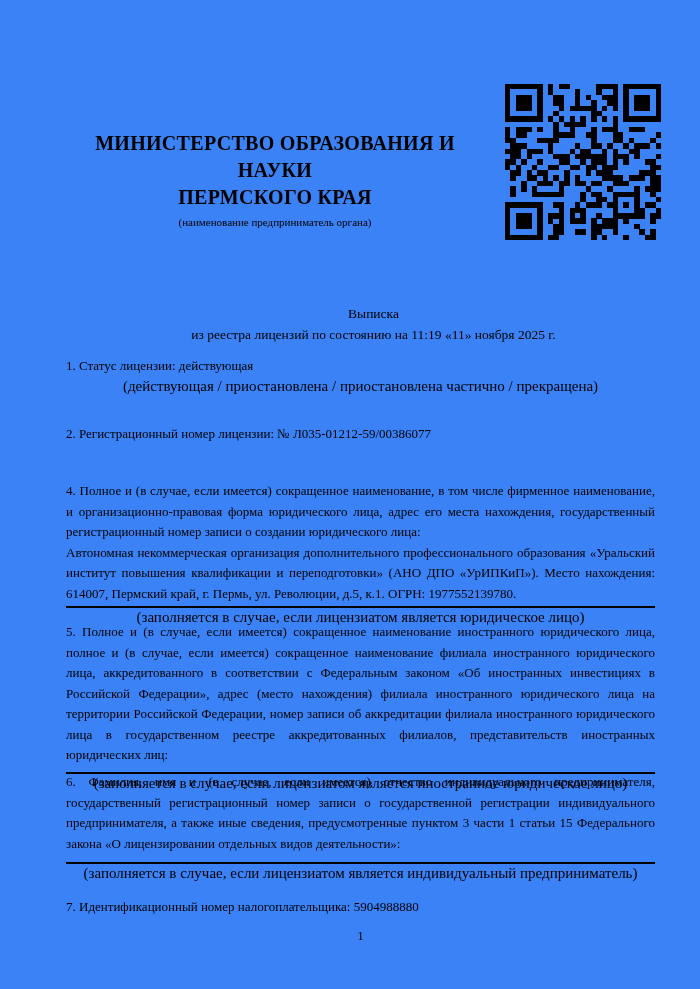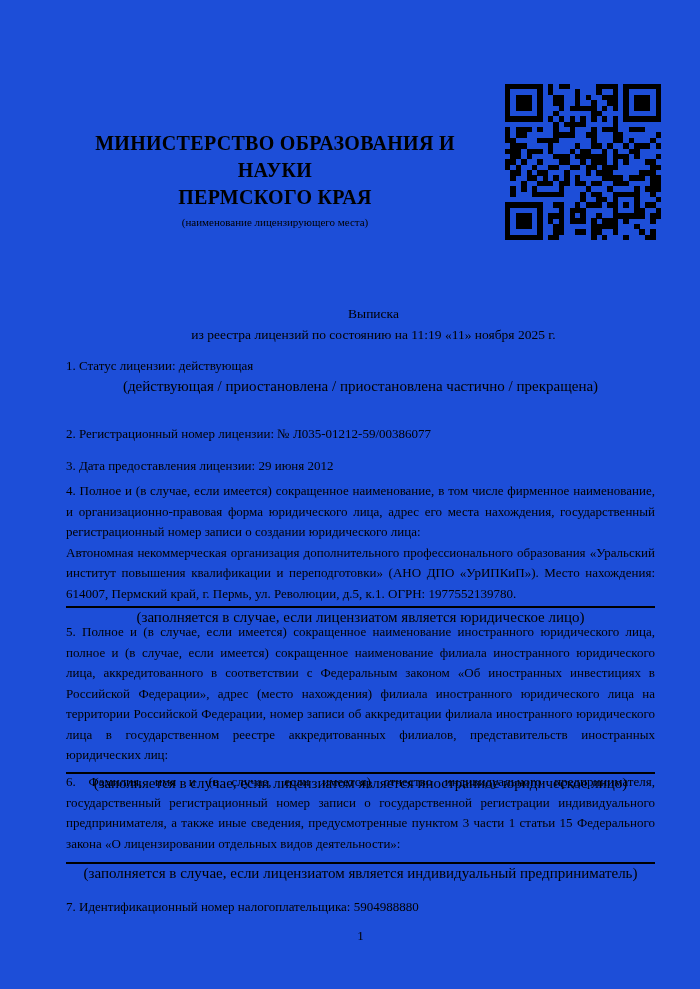--- a/index.html
+++ b/index.html
@@ -1,20 +1,20 @@
 <!DOCTYPE html>
 <html lang="ru"><head>
 <meta charset="utf-8">
 <style>
   html, body { margin: 0; padding: 0; background: #ffffff; }
   .page {
     position: relative;
     width: 700px;
     height: 989px;
-    background: #1d4ed8;
+    background: #3b82f6;
     color: #000000;
     font-family: "Liberation Serif", serif;
     overflow: hidden;
   }
   .header-block {
     position: absolute;
     left: 58px;
     top: 130px;
     width: 434px;
     text-align: center;
@@ -85,21 +85,21 @@
   }
 </style>
 </head>
 <body>
 
 <div class="page">
 
   <div class="header-block">
     <div class="ministry-line">МИНИСТЕРСТВО ОБРАЗОВАНИЯ И НАУКИ</div>
     <div class="ministry-line">ПЕРМСКОГО КРАЯ</div>
-    <div class="header-caption">(наименование лицензирующего места)</div>
+    <div class="header-caption">(наименование предприниматель органа)</div>
   </div>
 
   <div class="qr">
     <svg id="qr-svg" viewBox="0 0 156 156" shape-rendering="crispEdges" fill="#000000" xmlns="http://www.w3.org/2000/svg">
         <rect x="0.00" y="0.00" width="5.43" height="5.43"></rect>
         <rect x="5.38" y="0.00" width="5.43" height="5.43"></rect>
         <rect x="10.76" y="0.00" width="5.43" height="5.43"></rect>
         <rect x="16.14" y="0.00" width="5.43" height="5.43"></rect>
         <rect x="21.52" y="0.00" width="5.43" height="5.43"></rect>
         <rect x="26.90" y="0.00" width="5.43" height="5.43"></rect>
@@ -508,23 +508,20 @@
 
   <div class="content-item item1">
     <div>1. Статус лицензии: действующая</div>
     <div class="caption">(действующая / приостановлена / приостановлена частично / прекращена)</div>
   </div>
 
   <div class="content-item item2">
     <div>2. Регистрационный номер лицензии: № Л035-01212-59/00386077</div>
   </div>
 
-  <div class="content-item item3">
-    <div>3. Дата предоставления лицензии: 29 июня 2012</div>
-  </div>
 
   <div class="content-item item4">
     <div class="para">4. Полное и (в случае, если имеется) сокращенное наименование, в том числе фирменное наименование, и организационно-правовая форма юридического лица, адрес его места нахождения, государственный регистрационный номер записи о создании юридического лица:</div>
     <div class="para">Автономная некоммерческая организация дополнительного профессионального образования «Уральский институт повышения квалификации и переподготовки» (АНО ДПО «УрИПКиП»). Место нахождения: 614007, Пермский край, г. Пермь, ул. Революции, д.5, к.1. ОГРН: 1977552139780.</div>
     <div class="sep-line"></div>
     <div class="caption">(заполняется в случае, если лицензиатом является юридическое лицо)</div>
   </div>
 
   <div class="content-item item5">
     <div class="para">5. Полное и (в случае, если имеется) сокращенное наименование иностранного юридического лица, полное и (в случае, если имеется) сокращенное наименование филиала иностранного юридического лица, аккредитованного в соответствии с Федеральным законом «Об иностранных инвестициях в Российской Федерации», адрес (место нахождения) филиала иностранного юридического лица на территории Российской Федерации, номер записи об аккредитации филиала иностранного юридического лица в государственном реестре аккредитованных филиалов, представительств иностранных юридических лиц:</div>

